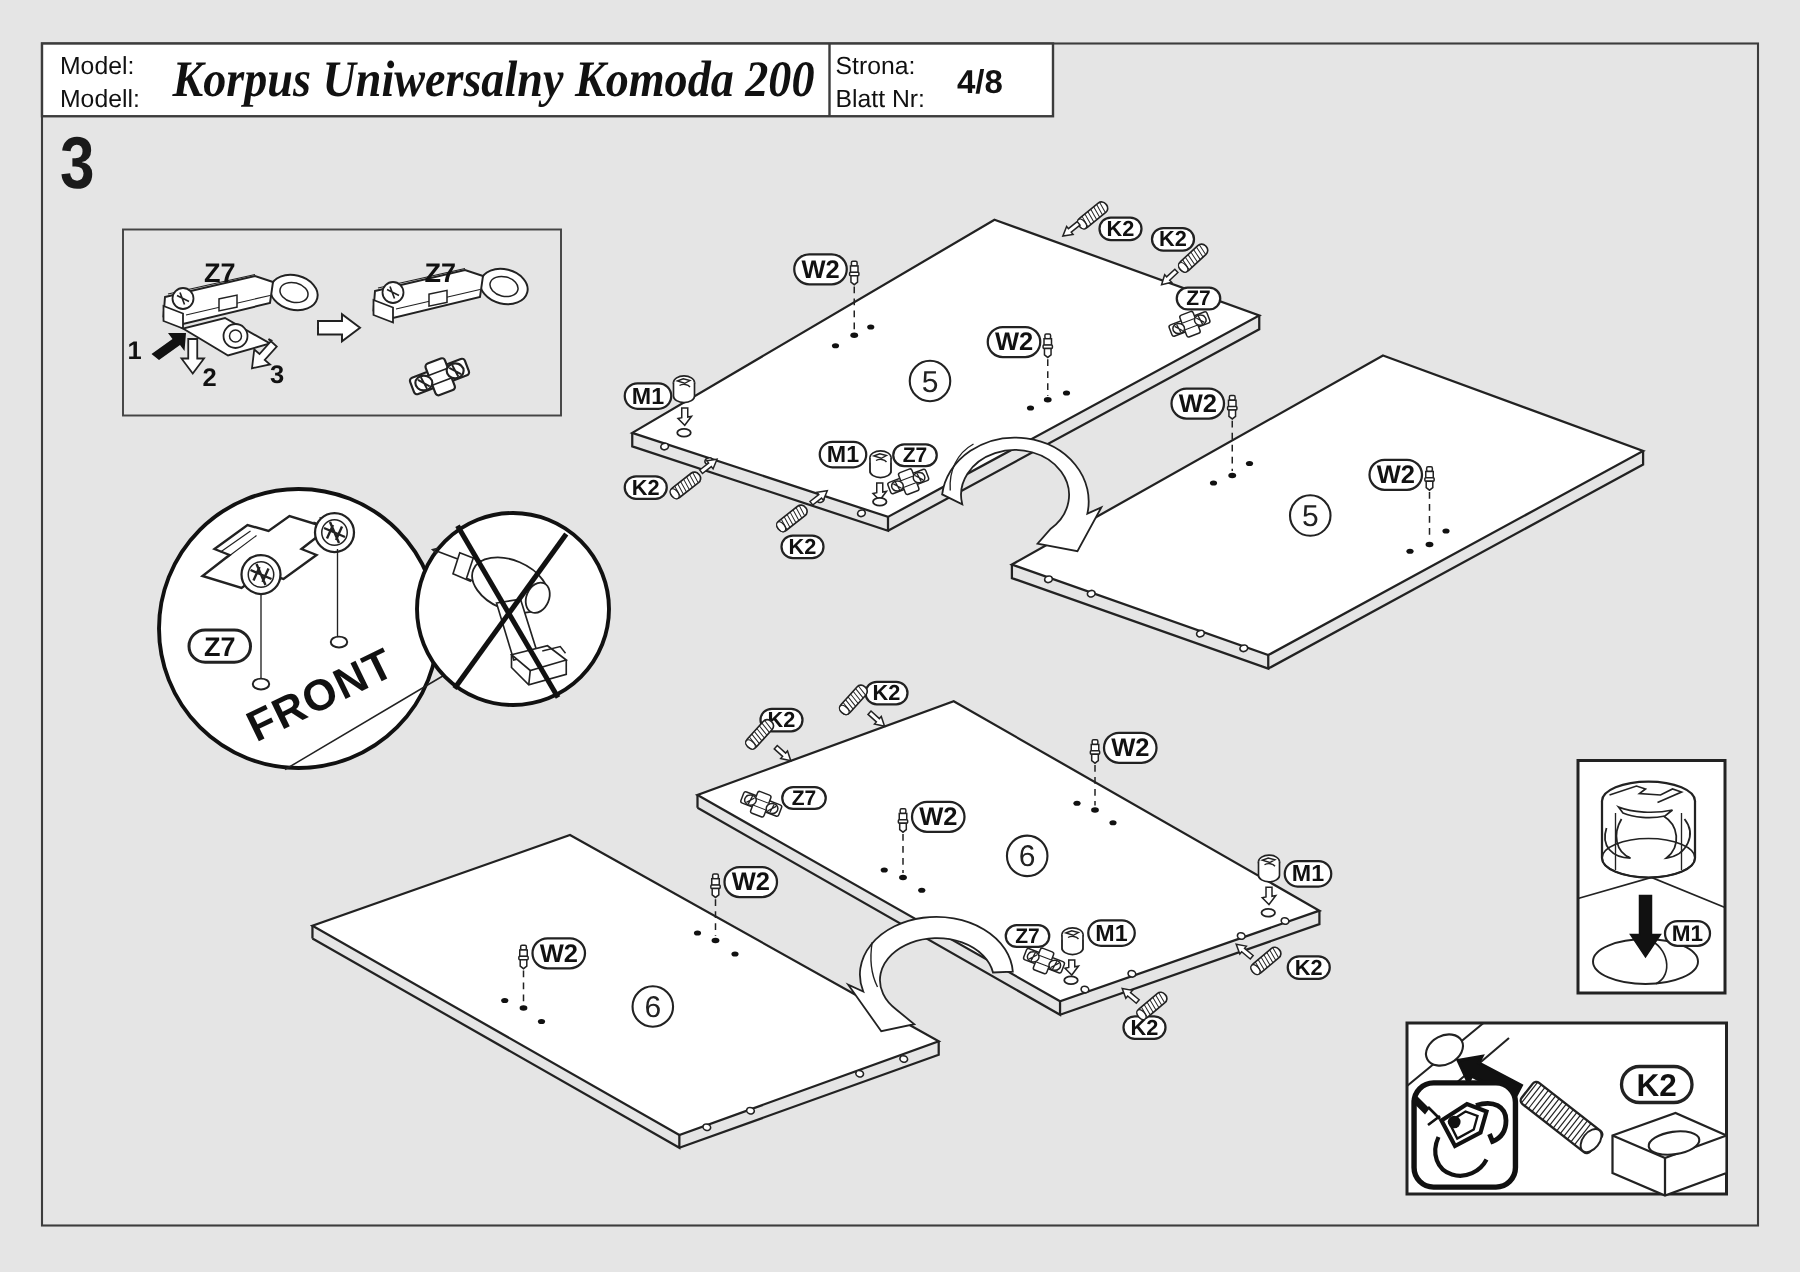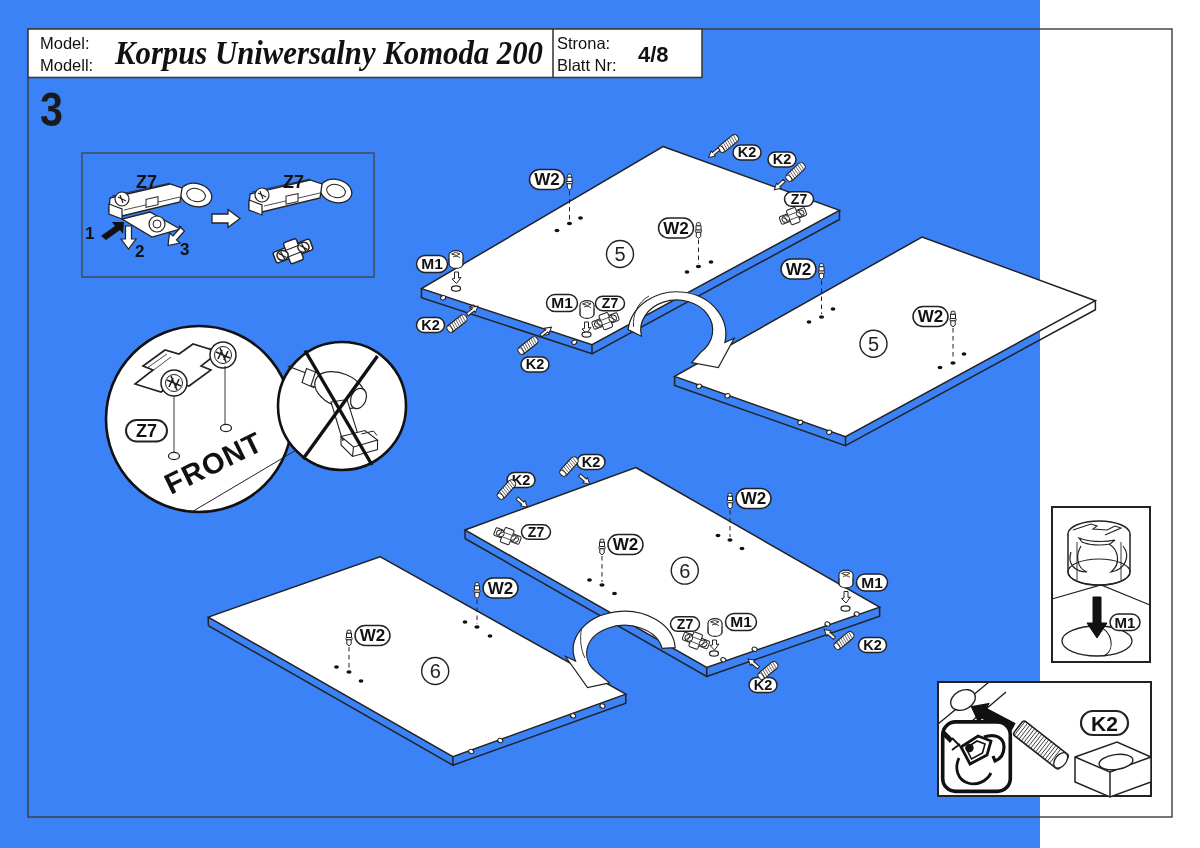--- a/index.html
+++ b/index.html
@@ -1,16 +1,16 @@
 <!DOCTYPE html>
 <html><head>
 <meta charset="utf-8">
 <style>
 html,body{margin:0;padding:0;background:#ffffff;}
-#page{position:relative;width:1040px;height:848px;background:#3b82f6;font-family:"Liberation Sans",sans-serif;}
+#page{position:relative;width:1200px;height:848px;background:#e5e5e5;font-family:"Liberation Sans",sans-serif;}
 svg{position:absolute;top:0;left:0;}
 text{font-family:"Liberation Sans",sans-serif;}
 </style>
 </head>
 <body>
 <div id="page">
 <svg width="1200" height="848" viewBox="0 0 1200 848">
 <defs>
 
 <g id="w2screw">

